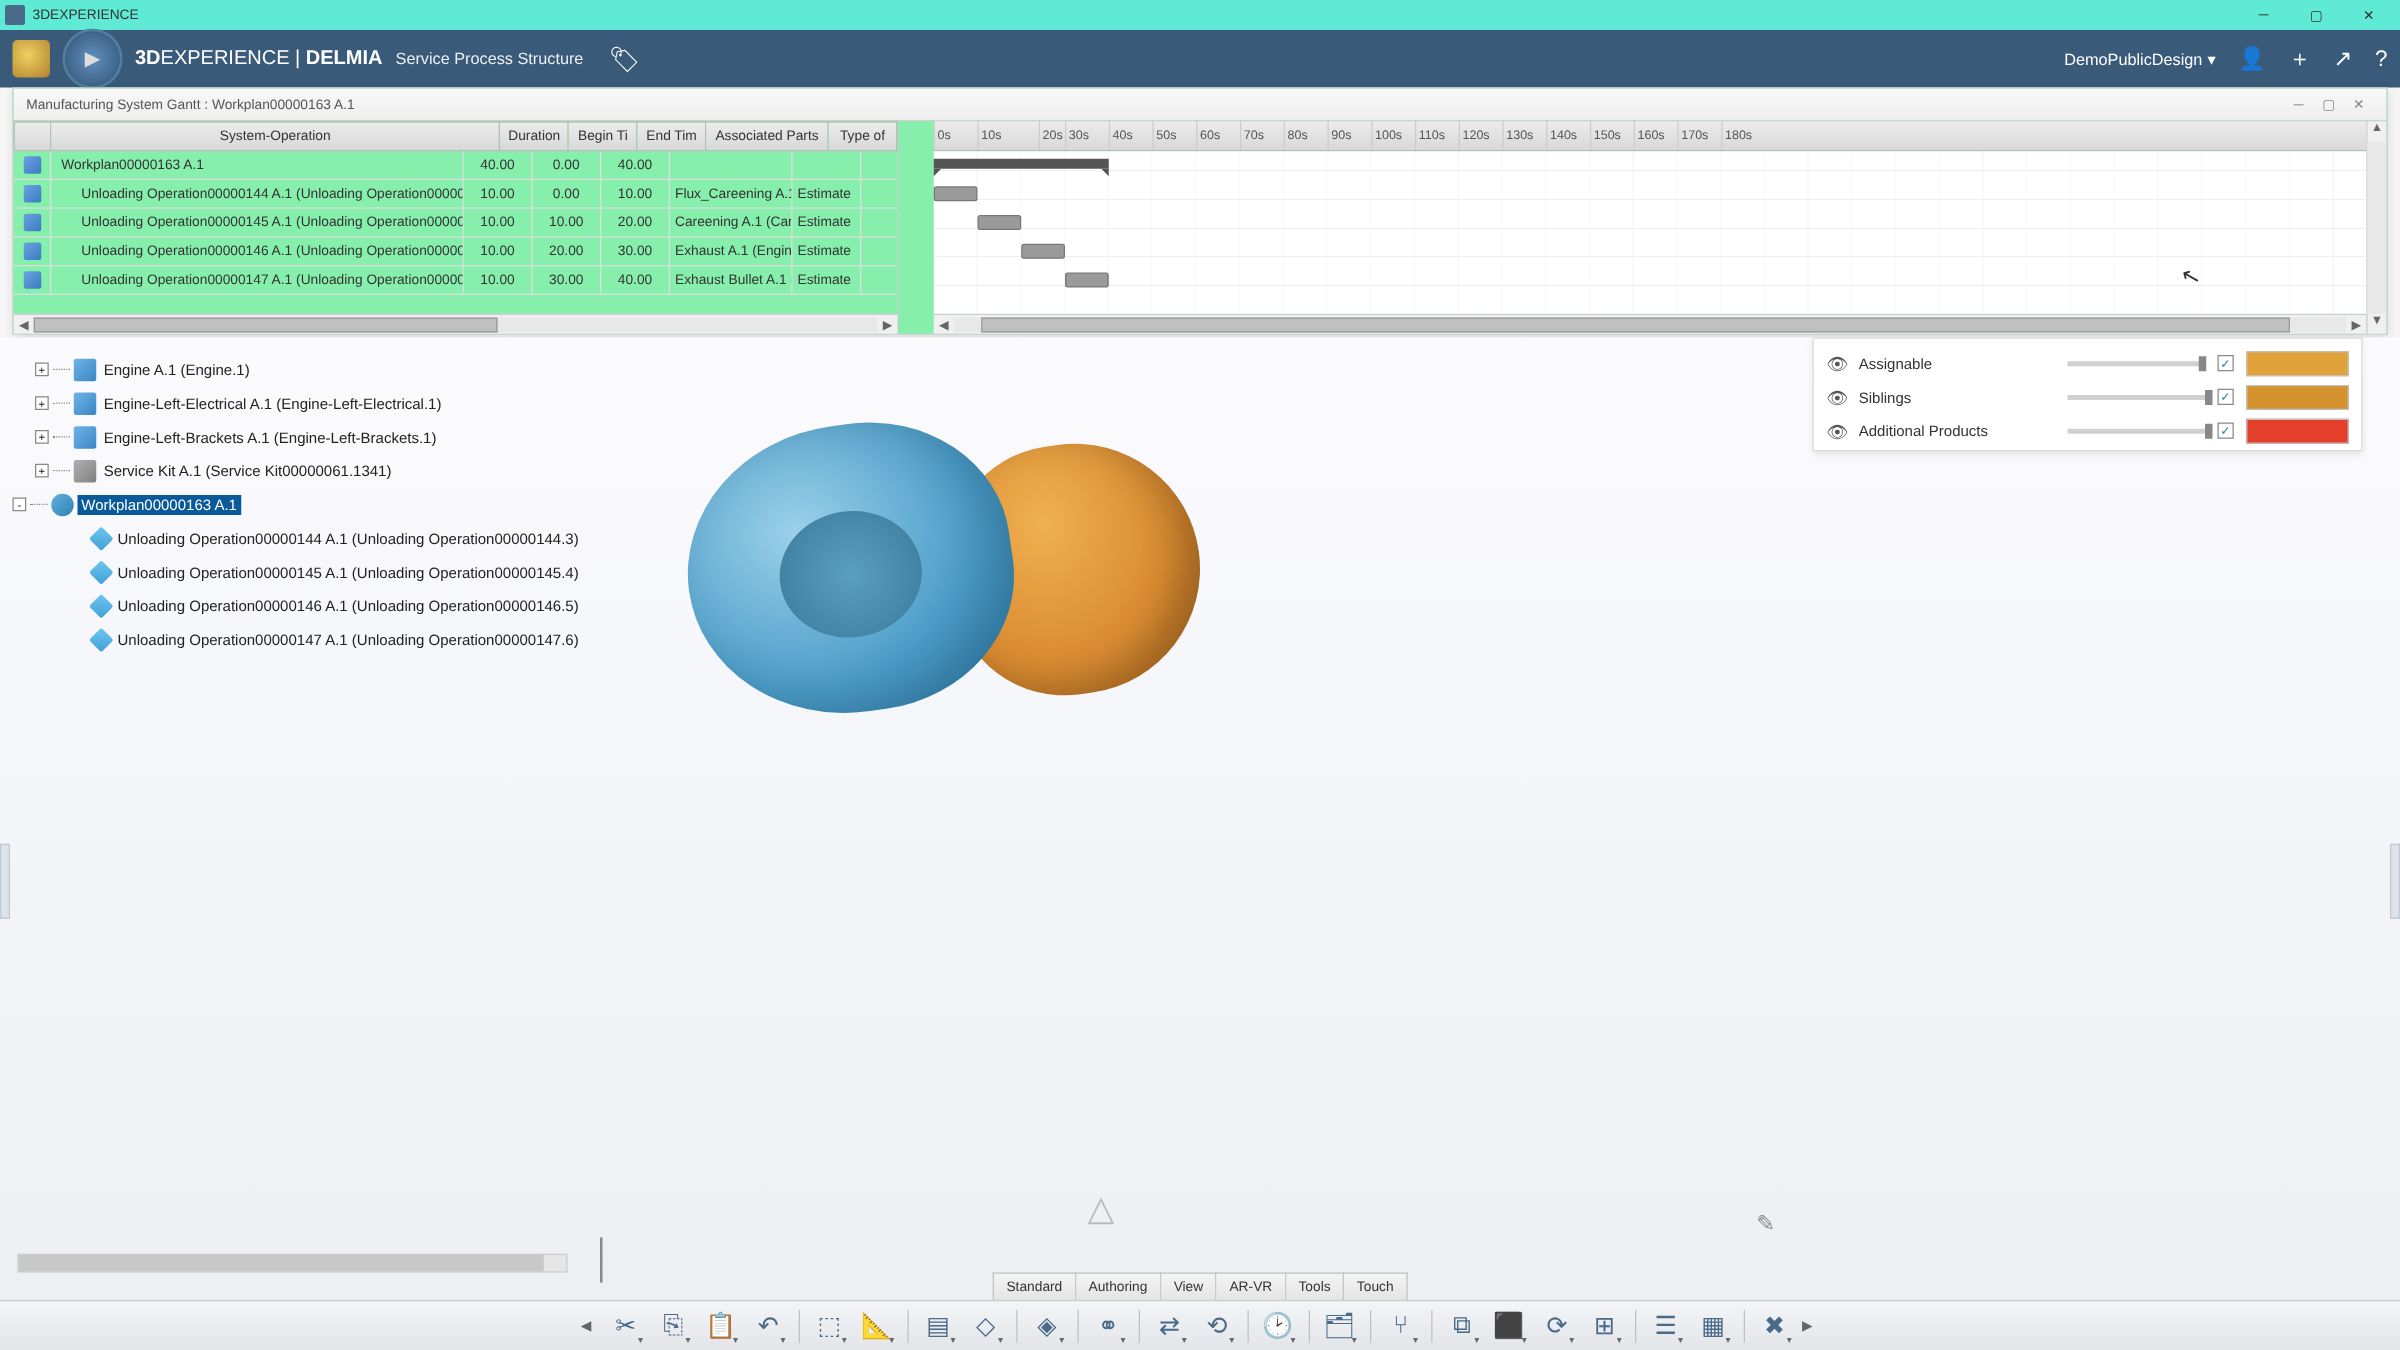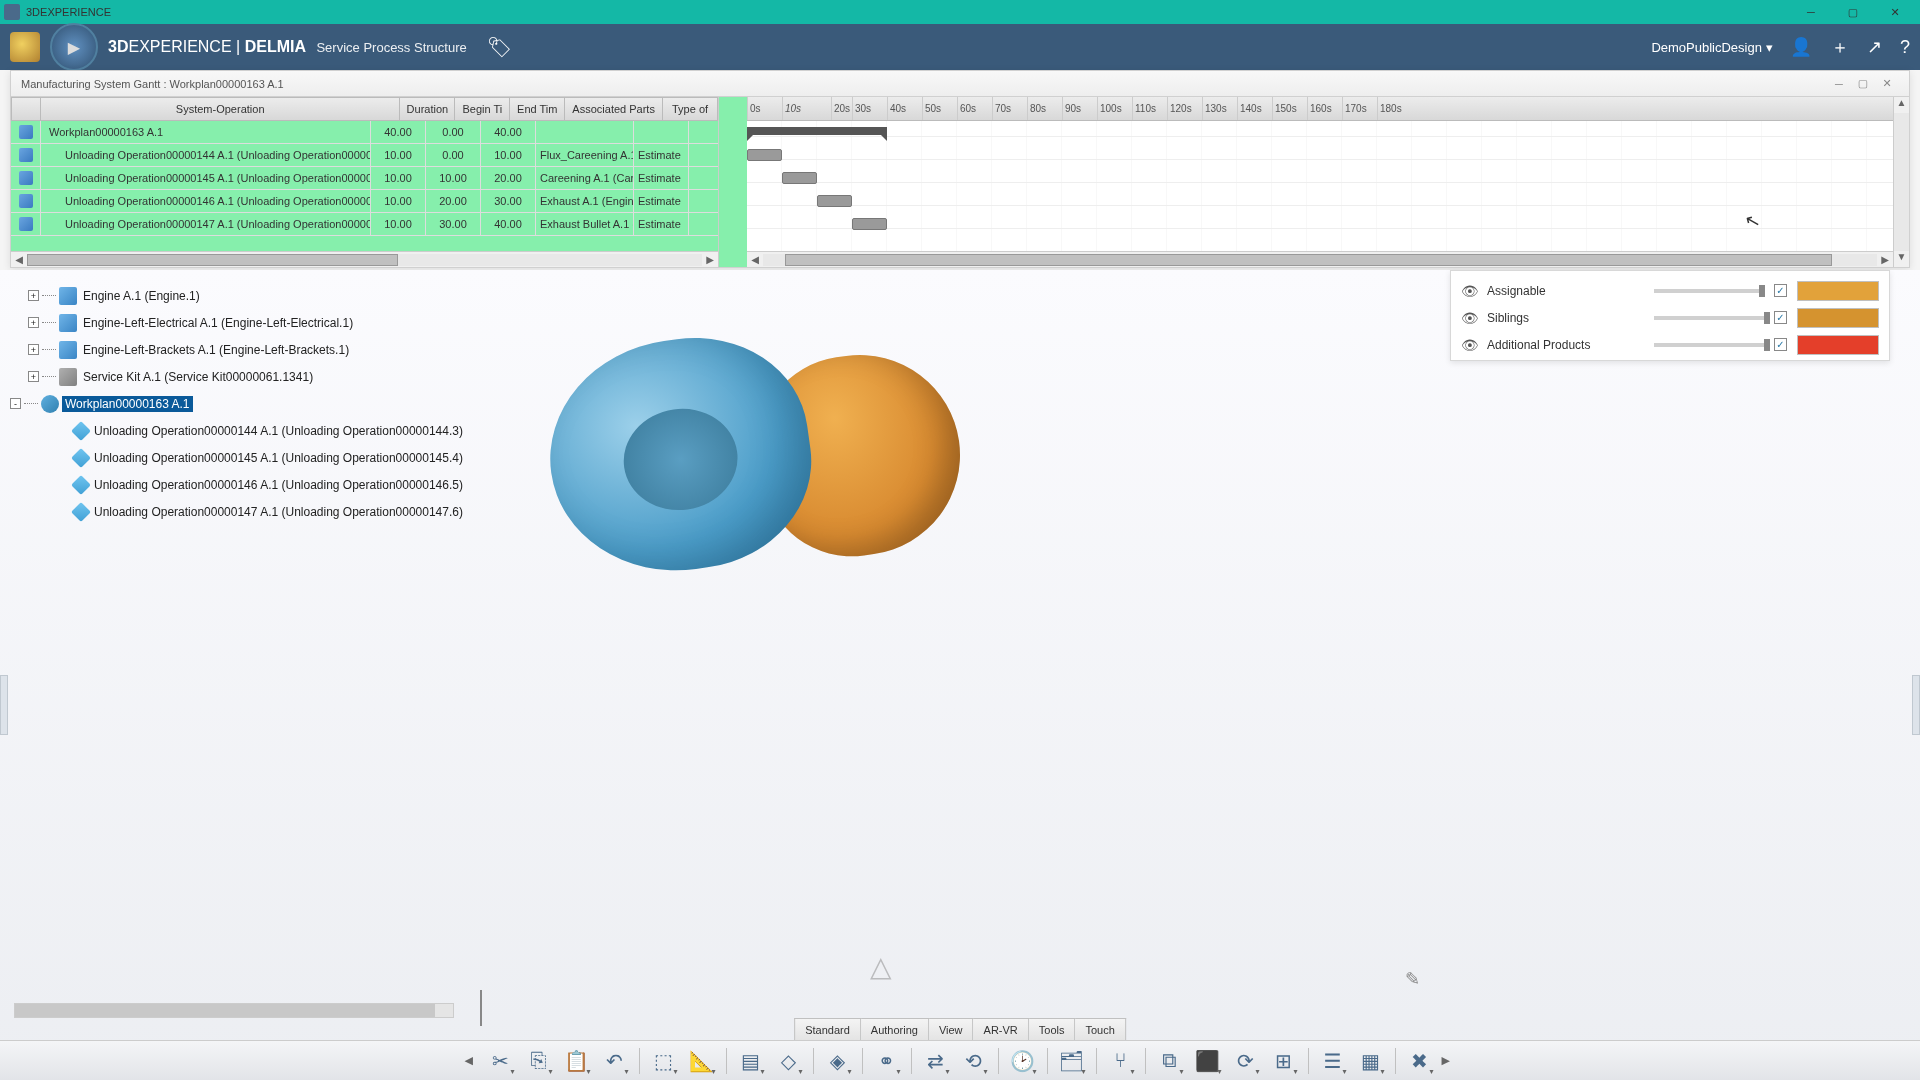--- a/index.html
+++ b/index.html
@@ -1,19 +1,19 @@
 <!DOCTYPE html>
 <html><head>
 <meta charset="utf-8">
 <style>
 * { margin: 0; padding: 0; box-sizing: border-box; font-family: "Segoe UI", Arial, sans-serif; }
 body { width: 1920px; height: 1080px; overflow: hidden; background: #f5f5f5; position: relative; }
 
 
-.titlebar { height: 24px; background: #14b8a6; display: flex; align-items: center; padding: 0 4px; font-size: 11px; color: #333; }
+.titlebar { height: 24px; background: #5eead4; display: flex; align-items: center; padding: 0 4px; font-size: 11px; color: #333; }
 .titlebar .logo-small { width: 16px; height: 16px; background: #4a6a8a; border-radius: 2px; margin-right: 6px; }
 .titlebar .spacer { flex: 1; }
 .titlebar .winbtn { width: 42px; height: 24px; display: flex; align-items: center; justify-content: center; color: #333; cursor: pointer; }
 
 
 .header { height: 46px; background: #3a5a7a; display: flex; align-items: center; color: #fff; padding: 0 10px; gap: 10px; }
 .header .ds-logo { width: 30px; height: 30px; background: radial-gradient(circle at 40% 40%, #f0d060, #b08030); border-radius: 4px; }
 .header .compass { width: 48px; height: 48px; background: radial-gradient(circle at 50% 50%, #6090c0, #305070); border-radius: 50%; position: relative; border: 2px solid #5080a0; }
 .header .compass::after { content: "▶"; position: absolute; top: 50%; left: 50%; transform: translate(-50%, -50%); font-size: 16px; color: #ddd; }
 .header .brand { font-size: 16px; }
@@ -251,21 +251,21 @@
           </div>
         <div class="sbtn">▶</div>
       </div>
     </div>
 
     <div class="gantt-right">
       <div style="display:flex;flex:1;">
         <div style="flex:1;display:flex;flex-direction:column;">
           <div class="timeline-head" id="thead">
               <div class="tick" style="left: 0px;">0s</div>
-              <div class="tick" style="left: 35px; font-style: italic;">10s</div>
+              <div class="tick" style="left: 35px;">10s</div>
               <div class="tick" style="left: 84px;">20s</div>
               <div class="tick" style="left: 105px;">30s</div>
               <div class="tick" style="left: 140px;">40s</div>
               <div class="tick" style="left: 175px;">50s</div>
               <div class="tick" style="left: 210px;">60s</div>
               <div class="tick" style="left: 245px;">70s</div>
               <div class="tick" style="left: 280px;">80s</div>
               <div class="tick" style="left: 315px;">90s</div>
               <div class="tick" style="left: 350px;">100s</div>
               <div class="tick" style="left: 385px;">110s</div>

